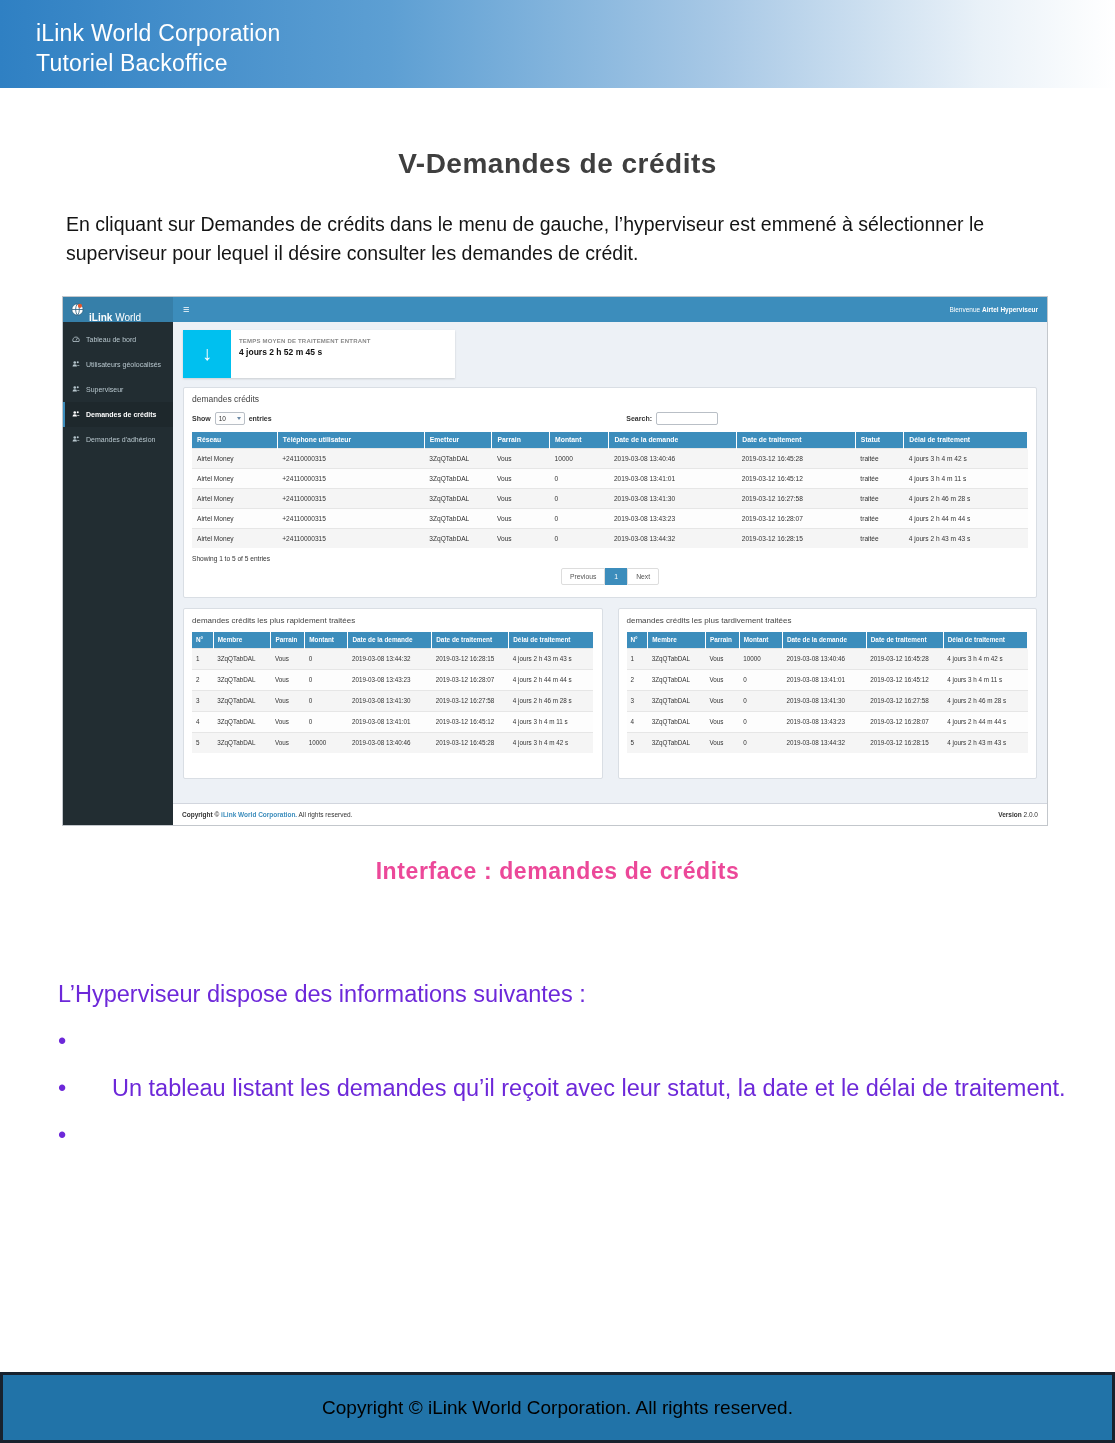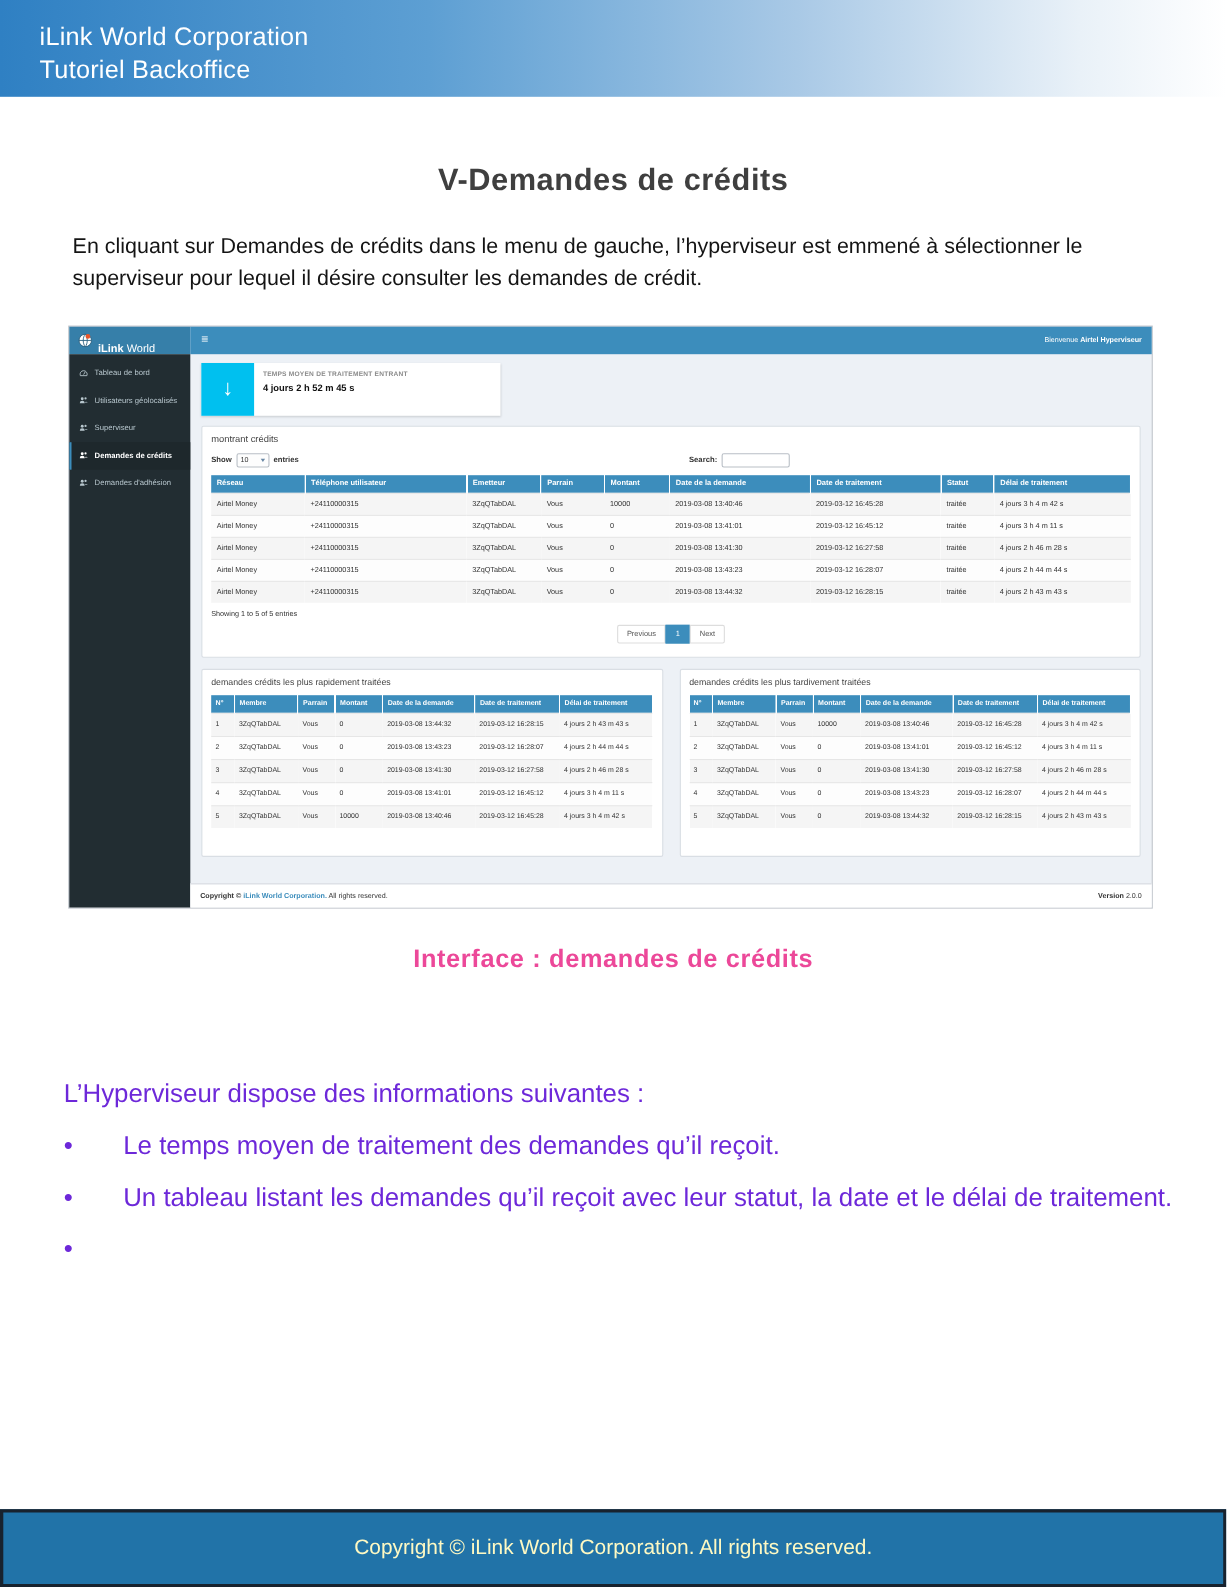--- a/index.html
+++ b/index.html
@@ -84,21 +84,21 @@
   
   .caption { text-align:center; margin-top:32px; font-size:23px; font-weight:bold; color:#ec4899; letter-spacing:.6px; }
   .info { margin:96px 40px 0 58px; color:#6d28d9; }
   .info-heading { font-size:23.5px; margin-bottom:20px; }
   .bullet-row { display:flex; font-size:23.5px; margin-bottom:20px; }
   .bullet-char { width:54px; flex-shrink:0; }
 
   
   .doc-footer { position:absolute; left:0; right:0; bottom:0; height:71px; background:#2173a8;
                 border:3px solid #18222e; display:flex; align-items:center; justify-content:center;
-                color:#fef9c3; font-size:19px; font-weight:300; }
+                color:#000000; font-size:19px; font-weight:300; }
 </style>
 </head>
 <body>
 
 <div class="page">
 
   <header class="banner">
     <div>iLink World Corporation</div>
     <div>Tutoriel Backoffice</div>
   </header>
@@ -188,21 +188,21 @@
 
           <div class="metric-box">
             <div class="metric-icon">↓</div>
             <div class="metric-text">
               <div class="metric-label">TEMPS MOYEN DE TRAITEMENT ENTRANT</div>
               <div class="metric-value">4 jours 2 h 52 m 45 s</div>
             </div>
           </div>
 
           <section class="panel main-panel">
-            <div class="panel-title">montrant crédits</div>
+            <div class="panel-title">demandes crédits</div>
             <div class="controls">
               <b>Show</b>
               <span class="fake-select">
                 <span>10</span>
                 <span class="chev"></span>
               </span>
               <b>entries</b>
               <span class="search-wrap">
                 <b>Search:</b>
                 <input type="text" style="">
@@ -456,21 +456,20 @@
 
     </div>
   </div>
 
   <div class="caption">Interface : demandes de crédits</div>
 
   <div class="info">
     <p class="info-heading">L’Hyperviseur dispose des informations suivantes :</p>
     <div class="bullet-row">
       <span class="bullet-char">•</span>
-      <span>Le temps moyen de traitement des demandes qu’il reçoit.</span>
     </div>
     <div class="bullet-row">
       <span class="bullet-char">•</span>
       <span>Un tableau listant les demandes qu’il reçoit avec leur statut, la date et le délai de traitement.</span>
     </div>
     <div class="bullet-row">
       <span class="bullet-char">•</span>
     </div>
   </div>
 

